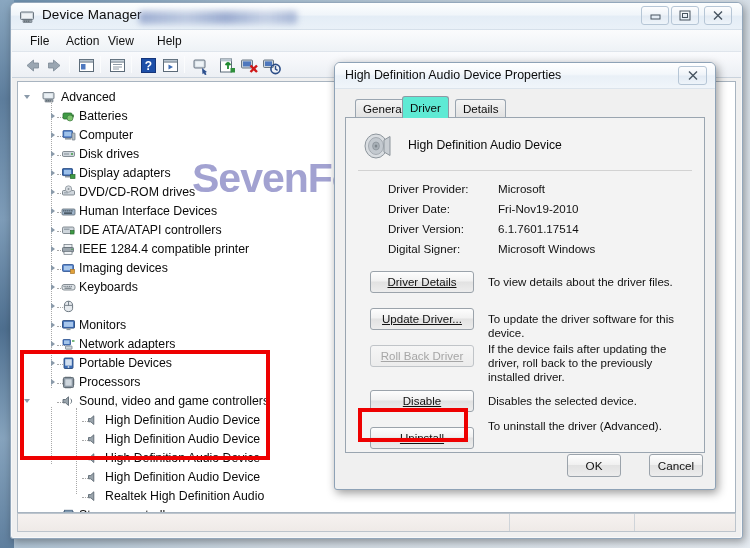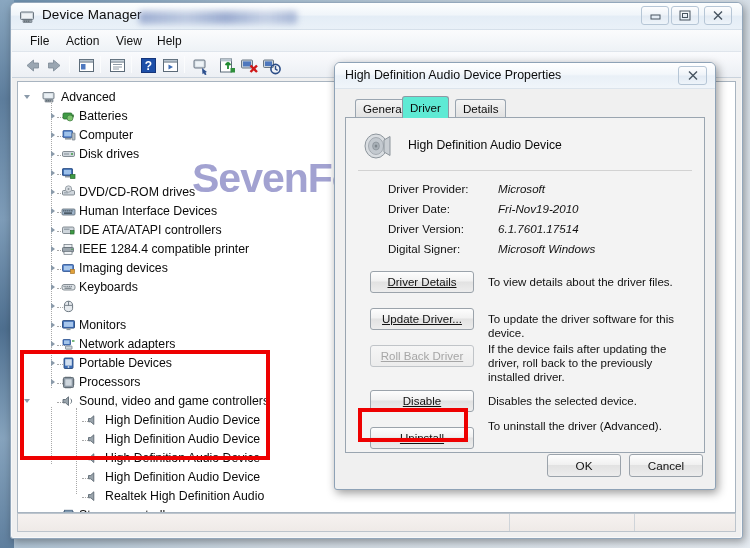--- a/index.html
+++ b/index.html
@@ -230,40 +230,40 @@
     font-size: 12.2px; color: #0a0a0a;
   }
   #dev-sep {
     position: absolute; left: 12px; top: 52px; right: 12px; height: 1px;
     background: #d2d2d2;
   }
 
   
   .inforow { position: absolute; font-size: 11.6px; color: #111; white-space: nowrap; }
   .infokey { left: 42px; }
-  .infoval { left: 152px; font-style: italic; }
+  .infoval { left: 152px; }
 
   
   .actbtn {
     position: absolute; left: 24px; width: 104px; height: 22px;
     background: linear-gradient(180deg,#fdfdfd 0%,#f1f1f1 45%,#e2e2e2 50%,#ededed 100%);
     border: 1px solid #9ba3ab;
     border-radius: 3px;
     font-size: 11.5px; color: #111;
     display: flex; align-items: center; justify-content: center; text-decoration: underline;
   }
   .actbtn.disabled { color: #a6a6a6; background: linear-gradient(180deg,#f6f6f6,#ececec); border-color: #c0c4c8; }
   .actdesc {
     position: absolute; left: 142px; right: 12px;
     font-size: 11.5px; color: #111; line-height: 14px;
   }
 
   
   .dlgbtn {
-    position: absolute; bottom: 12px; width: 74px; height: 23px;
+    position: absolute; bottom: 12px; width: 54px; height: 23px;
     background: linear-gradient(180deg,#fdfdfd 0%,#f1f1f1 45%,#e2e2e2 50%,#ededed 100%);
     border: 1px solid #9ba3ab; border-radius: 3px;
     font-size: 11.7px; color: #111;
     display: flex; align-items: center; justify-content: center;
   }
   #btn-ok { right: 94px; }
   #btn-cancel { right: 12px; }
 </style>
 </head>
 <body>
@@ -298,21 +298,21 @@
     <div class="winbtn" id="btn-close">
       <svg width="12" height="11" viewBox="0 0 12 11">
         <path d="M2 1.5 L10 9.5 M10 1.5 L2 9.5" stroke="#46535f" stroke-width="1.4" fill="none"></path>
       </svg>
     </div>
   </div>
 
   <div id="dm-menubar">
     <div class="menu-item" style="left:12px">File</div>
     <div class="menu-item" style="left:48px">Action</div>
-    <div class="menu-item" style="left:98px">View</div>
+    <div class="menu-item" style="left:90px">View</div>
     <div class="menu-item" style="left:139px">Help</div>
   </div>
 
   <div id="dm-toolbar">
     <svg class="tb-icon" style="left:11px" viewBox="0 0 19 19">
       <path d="M10.5 4 L4 9.5 L10.5 15 L10.5 12 L15.5 12 L15.5 7 L10.5 7 Z" fill="#9aa6b2" stroke="#7b8894" stroke-width=".8"></path>
     </svg>
     <svg class="tb-icon" style="left:33px" viewBox="0 0 19 19">
       <path d="M8.5 4 L15 9.5 L8.5 15 L8.5 12 L3.5 12 L3.5 7 L8.5 7 Z" fill="#9aa6b2" stroke="#7b8894" stroke-width=".8"></path>
     </svg>
@@ -416,20 +416,21 @@
           </div>
           <div class="tnode d1">
             <span class="arrow"></span>
             <span class="dotline-h" style="left:33px;width:8px"></span>
             <svg class="ticon" viewBox="0 0 15 14">
               <rect x="1.5" y="2.6" width="10" height="7" rx=".7" fill="#2d5fa8" stroke="#1f4179" stroke-width=".8"></rect>
               <rect x="2.8" y="3.7" width="7.4" height="4.8" fill="#9cc0ea"></rect>
               <rect x="4" y="10" width="6" height="1.5" fill="#8d979f"></rect>
               <rect x="9.5" y="8.5" width="4.5" height="4" fill="#3f9b45" stroke="#2a6e2f" stroke-width=".7"></rect>
             </svg>
+            <span class="tlabel">Display adapters</span>
           </div>
           <div class="tnode d1">
             <span class="arrow"></span>
             <span class="dotline-h" style="left:33px;width:8px"></span>
             <svg class="ticon" viewBox="0 0 15 14">
               <rect x="1.5" y="5.5" width="12" height="4.5" rx="1" fill="#cfd6dc" stroke="#69737b" stroke-width=".8"></rect>
               <circle cx="7.5" cy="4" r="3.2" fill="#d8dde2" stroke="#8b949b" stroke-width=".8"></circle>
               <circle cx="7.5" cy="4" r="1" fill="#8b949b"></circle>
               <rect x="3" y="7.2" width="4" height="1.2" fill="#9aa4ac"></rect>
             </svg>

